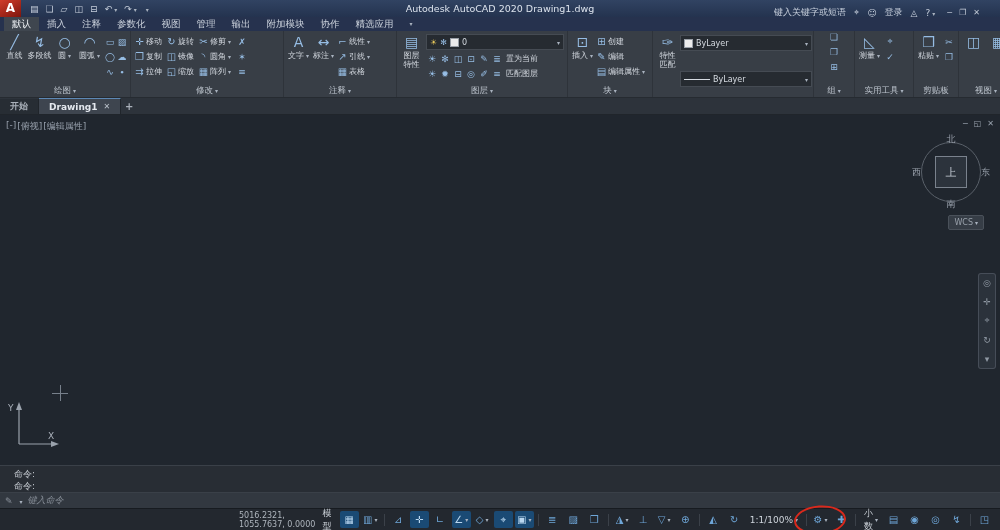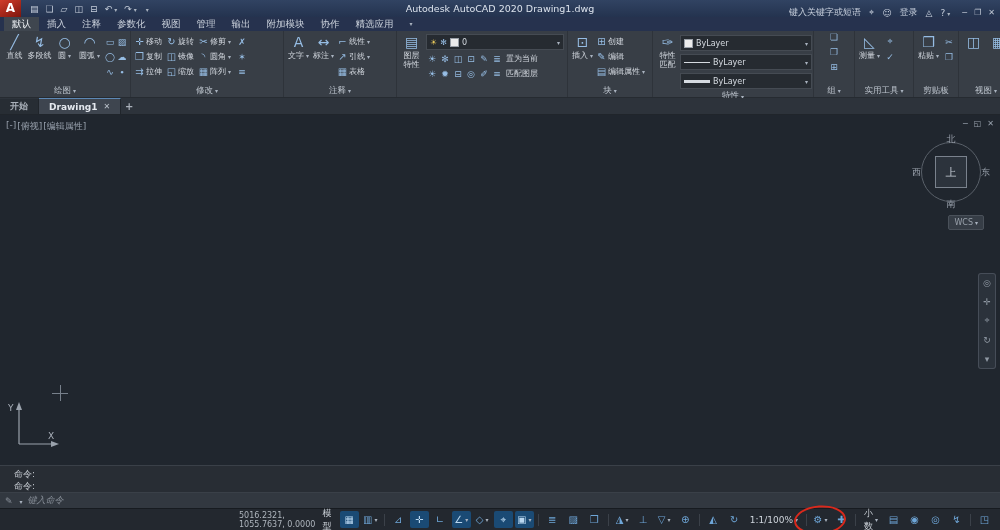--- a/index.html
+++ b/index.html
@@ -4,21 +4,21 @@
 <style>
   html,body{margin:0;padding:0;}
   body{width:1000px;height:530px;overflow:hidden;background:#14181d;}
   .app{width:1000px;height:530px;display:flex;flex-direction:column;font-family:"DejaVu Sans","Liberation Sans",sans-serif;color:#cfd4da;background:#20262e;position:relative;}
 
   
   .titlebar{position:relative;height:17px;background:linear-gradient(#314362,#24334f);display:flex;align-items:center;flex:none;}
   .logo{flex:none;width:21px;height:17px;background:linear-gradient(150deg,#d13c2a,#7e150c);color:#fff;font-weight:bold;font-size:12px;line-height:16px;text-align:center;}
   .qat{display:flex;align-items:center;gap:7px;padding:0 9px;font-size:9px;color:#c6cedb;z-index:2;}
   .title-text{position:absolute;left:0;right:0;top:0;height:17px;line-height:17px;text-align:center;font-size:9.5px;color:#dbe2ec;}
-  .tb-right{margin-left:auto;display:flex;align-items:center;gap:8px;padding-right:5px;font-size:9px;color:#c6cedb;z-index:2;margin-top:8px;}
+  .tb-right{margin-left:auto;display:flex;align-items:center;gap:8px;padding-right:20px;font-size:9px;color:#c6cedb;z-index:2;margin-top:8px;}
   .winbtns{display:flex;gap:7px;margin-left:4px;font-size:8px;color:#c0c8d4;}
   .drop::after{content:"▾";font-size:6px;margin-left:2px;color:#a9b2bf;}
 
   
   .tabrow{height:14px;background:#26324e;display:flex;align-items:flex-end;padding-left:4px;font-size:9.5px;flex:none;}
   .rtab{padding:0 8px;color:#ccd3dd;height:14px;line-height:14px;}
   .rtab.active{background:#3f464f;color:#eef1f4;}
   .tab-extra{margin-left:6px;color:#aab3c0;font-size:8px;line-height:14px;}
 
   
@@ -38,21 +38,21 @@
   .mic{width:12px;text-align:center;font-size:9px;color:#96bde4;}
   .layers-col{display:flex;flex-direction:column;padding:2px 0 0 2px;width:138px;}
   .lrow{display:flex;align-items:center;height:15px;gap:1px;}
   .lrow .txt{font-size:8px;color:#d2d7de;margin-left:2px;}
   .combo{display:flex;align-items:center;height:14px;background:#262b31;border:1px solid #454b53;font-size:8px;color:#d6dbe1;padding:0 3px;gap:3px;margin-bottom:1px;width:130px;}
   .combo::after{content:"▾";margin-left:auto;font-size:6px;color:#a9b2bf;}
   .combo .cur{flex:1;}
   .chip{width:7px;height:7px;background:#ececec;border:1px solid #9aa0a8;flex:none;}
   .lnthin{width:26px;height:1px;background:#d6dbe1;flex:none;}
   .lnthick{width:26px;height:3px;background:#d6dbe1;flex:none;}
-  .props-col{display:flex;flex-direction:column;padding-top:3px;gap:2px;}
+  .props-col{display:flex;flex-direction:column;padding-top:3px;gap:19px;}
 
   
   .filetabs{height:16px;background:#2d333b;display:flex;align-items:flex-end;flex:none;border-bottom:1px solid #20252b;font-weight:bold;}
   .ftab{height:15px;display:flex;align-items:center;padding:0 10px;font-size:9px;color:#a9b0b9;background:#272d34;border-right:1px solid #20252b;gap:6px;}
   .ftab.active{background:#3e454f;color:#e4e8ee;border-top:1px solid #5d88b5;}
   .ftclose{font-size:8px;color:#b9c0c9;}
   .ftadd{width:16px;height:15px;display:flex;align-items:center;justify-content:center;color:#a9b0b9;font-size:10px;}
 
   
   .drawing{flex:1;position:relative;background:#20262e;overflow:hidden;}
@@ -287,20 +287,21 @@
             <span class="mic">☀</span>
             <span class="mic">✹</span>
             <span class="mic">⊟</span>
             <span class="mic">◎</span>
             <span class="mic">✐</span>
             <span class="mic">≡</span>
             <span class="txt">匹配图层</span>
           </div>
         </div>
       </div>
+      <div class="panel-label drop">图层</div>
     </div>
 
     <div class="panel" style="width:84px">
       <div class="panel-body">
         <div class="big">
           <span class="ic">⊡</span>
           <span class="lb drop">插入</span>
         </div>
         <div class="scol">
           <div class="srow">

